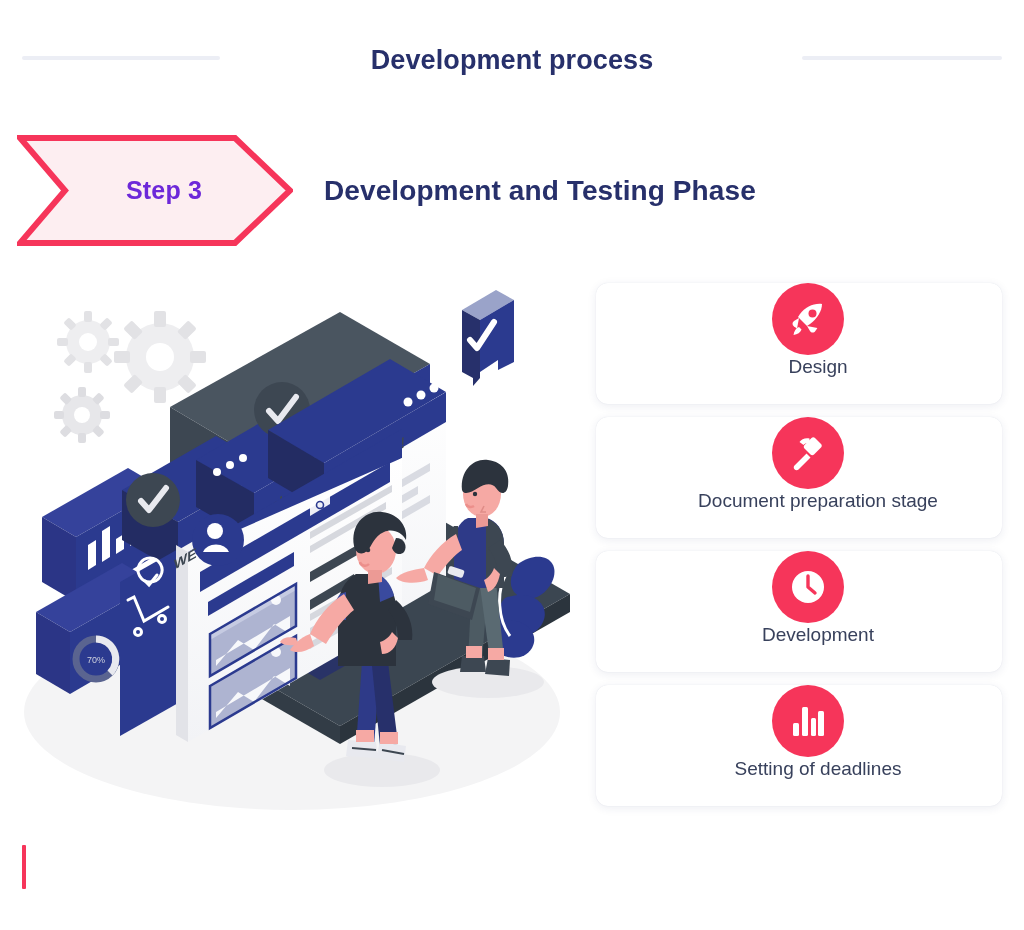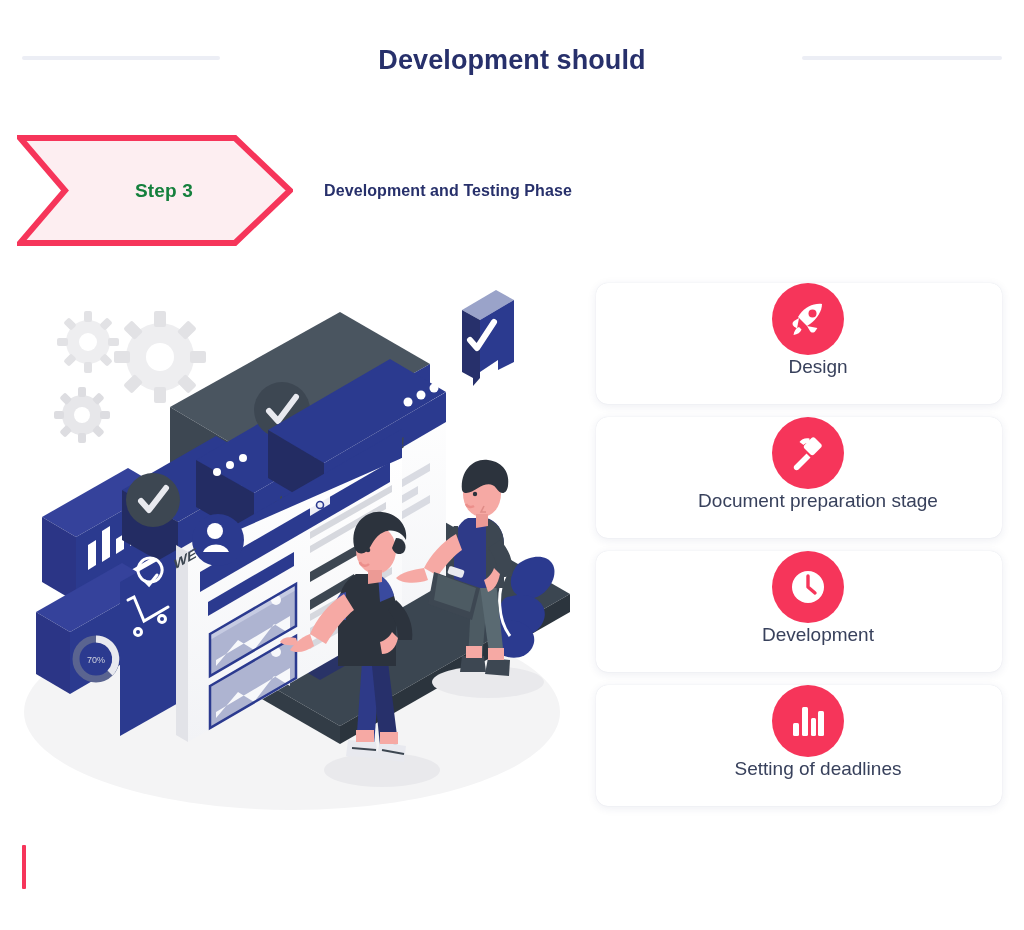--- a/index.html
+++ b/index.html
@@ -55,34 +55,34 @@
     width: 276px; height: 111px;
   }
   .chevron svg { display: block; }
   .step-label {
     position: absolute;
     left: 17px; top: 0;
     width: 276px; height: 111px;
     display: flex;
     align-items: center;
     justify-content: center;
-    font-size: 19px;
+    font-size: 25px;
     font-weight: bold;
-    color: #15803d;
+    color: #6d28d9;
     padding-left: 18px;
     box-sizing: border-box;
     letter-spacing: 0.2px;
   }
   .step-heading {
     position: absolute;
     left: 324px; top: 0;
     height: 111px;
     display: flex;
     align-items: center;
-    font-size: 16px;
+    font-size: 28px;
     font-weight: bold;
     color: #27306b;
     letter-spacing: 0.1px;
     white-space: nowrap;
   }
 
   
   .illustration {
     position: absolute;
     left: 10px; top: 282px;
@@ -150,21 +150,21 @@
     color: #27306b;
     white-space: nowrap;
   }
 </style>
 </head>
 <body>
 
 <div class="rule rule-left"></div>
 <div class="rule rule-right"></div>
 <div class="header">
-  <div class="page-title">Development should</div>
+  <div class="page-title">Development process</div>
 </div>
 
 <div class="step-row">
   <div class="chevron">
     <svg width="276" height="111" viewBox="0 0 276 111" xmlns="http://www.w3.org/2000/svg">
       <polygon points="3,3 218,3 273,55.5 218,108 3,108 48,55.5" fill="#fdeef1" stroke="#f6355a" stroke-width="6" stroke-linejoin="miter"></polygon>
     </svg>
   </div>
   <div class="step-label">Step 3</div>
   <div class="step-heading">Development and Testing Phase</div>

